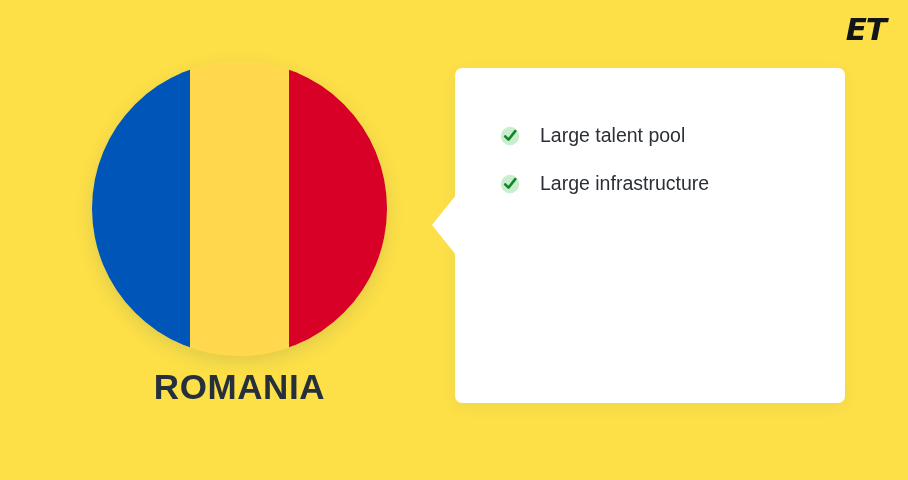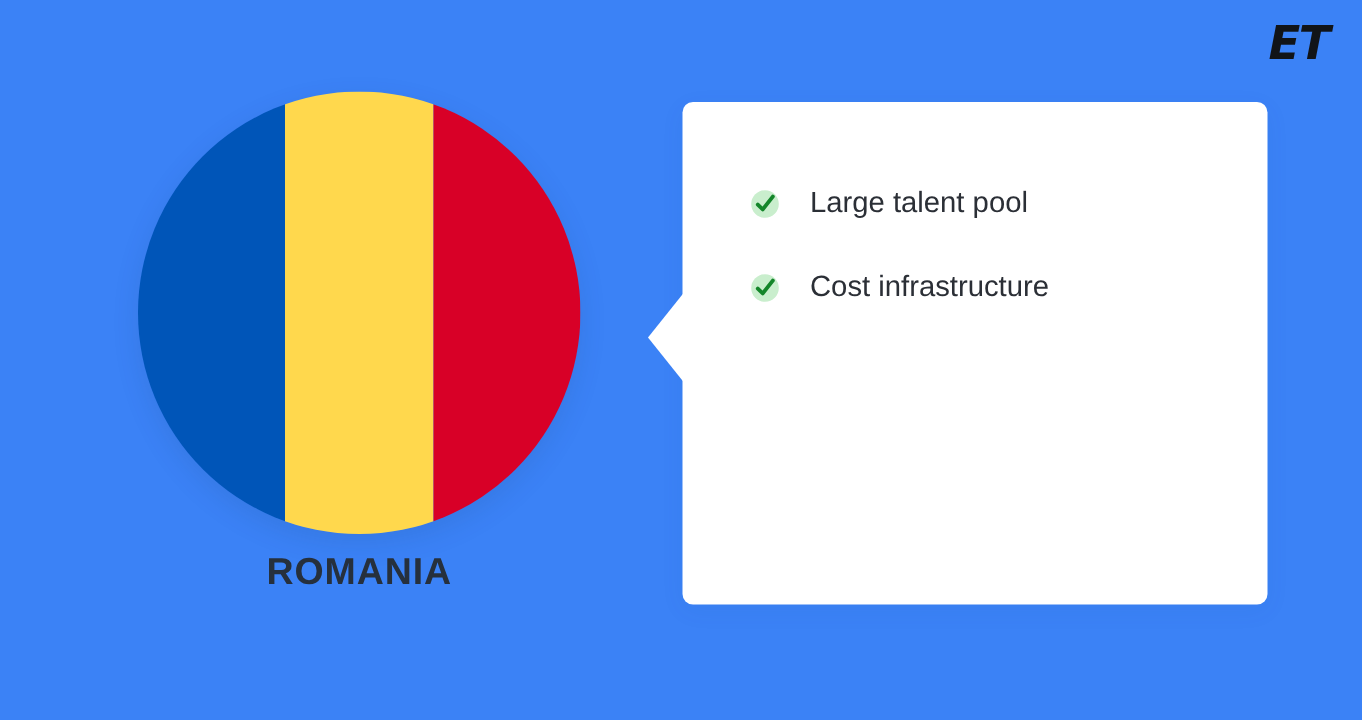--- a/index.html
+++ b/index.html
@@ -11,21 +11,21 @@
     height: 480px;
     background: #eaf4fd;
     font-family: "Liberation Sans", sans-serif;
     overflow: hidden;
   }
 
   #canvas {
     position: relative;
     width: 908px;
     height: 480px;
-    background: #3b82f6;
+    background: #fde047;
   }
 
   
   #brand-logo {
     position: absolute;
     top: 14px;
     right: 22px;
     font-family: "DejaVu Sans", sans-serif;
     font-size: 31px;
     font-weight: 700;
@@ -59,21 +59,21 @@
   #stripe-blue   { background: #0055b8; }
   #stripe-yellow { background: #ffd84d; }
   #stripe-red    { background: #d80027; }
 
   #country-name {
     position: absolute;
     left: 92px;
     top: 368px;
     width: 295px;
     text-align: center;
-    font-size: 25px;
+    font-size: 35px;
     font-weight: 700;
     letter-spacing: 0.6px;
     color: #26303d;
     line-height: 1.1;
   }
 
   
   #benefits-card {
     position: absolute;
     left: 455px;
@@ -96,21 +96,21 @@
     border-right: 24px solid #ffffff;
   }
 
   #benefits-list {
     position: absolute;
     left: 45px;
     top: 56px;
     right: 20px;
     display: flex;
     flex-direction: column;
-    gap: 33px;
+    gap: 25px;
   }
   .benefit-item {
     display: flex;
     align-items: center;
     gap: 20px;
   }
   .check-icon {
     flex: 0 0 auto;
     width: 20px;
     height: 20px;
@@ -154,19 +154,19 @@
         <span class="benefit-text">Large talent pool</span>
       </div>
 
 
 
       <div class="benefit-item">
         <svg class="check-icon" viewBox="0 0 20 20">
           <circle cx="10" cy="10" r="9.2" fill="#c9eecd"></circle>
           <path d="M5.2 10.4 L8.5 13.6 L15.2 5.1" fill="none" stroke="#14862a" stroke-width="2.6" stroke-linecap="round" stroke-linejoin="round"></path>
         </svg>
-        <span class="benefit-text">Cost infrastructure</span>
+        <span class="benefit-text">Large infrastructure</span>
       </div>
 
     </div>
   </div>
 
 </div>
 
 </body></html>

